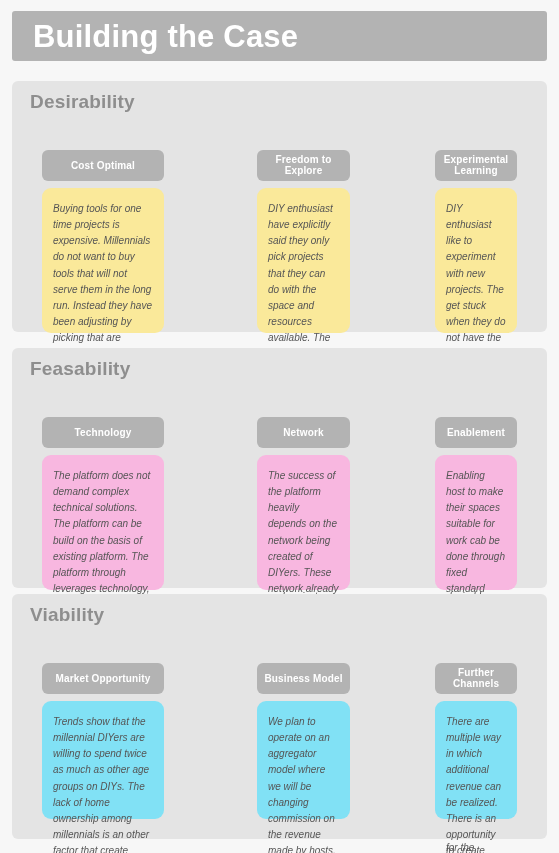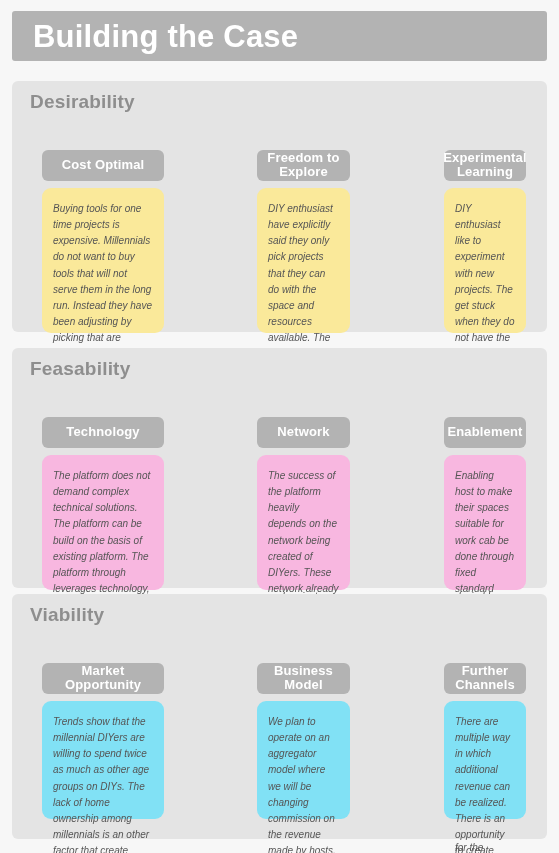--- a/index.html
+++ b/index.html
@@ -59,35 +59,35 @@
     position: relative;
     width: 100%;
   }
 
   .card {
     position: absolute;
     width: 122px;
   }
   .card-col-0 { left: 30px; }
   .card-col-1 { left: 216px; padding-left: 29px; }
-  .card-col-2 { left: 392px; padding-left: 40px; }
+  .card-col-2 { left: 383px; padding-left: 40px; }
 
   .card-header {
     height: 31px;
     background: #b3b3b3;
     border-radius: 6px;
     display: flex;
     align-items: center;
     justify-content: center;
     text-align: center;
     padding: 0 4px;
   }
   .card-header-label {
     color: #ffffff;
-    font-size: 13px;
+    font-size: 10px;
     font-weight: bold;
     letter-spacing: 0.15px;
     line-height: 1.1;
   }
   .card-body {
     margin-top: 7px;
     border-radius: 9px;
     padding: 13px 11px 12px 11px;
   }
   .card-body-text {

